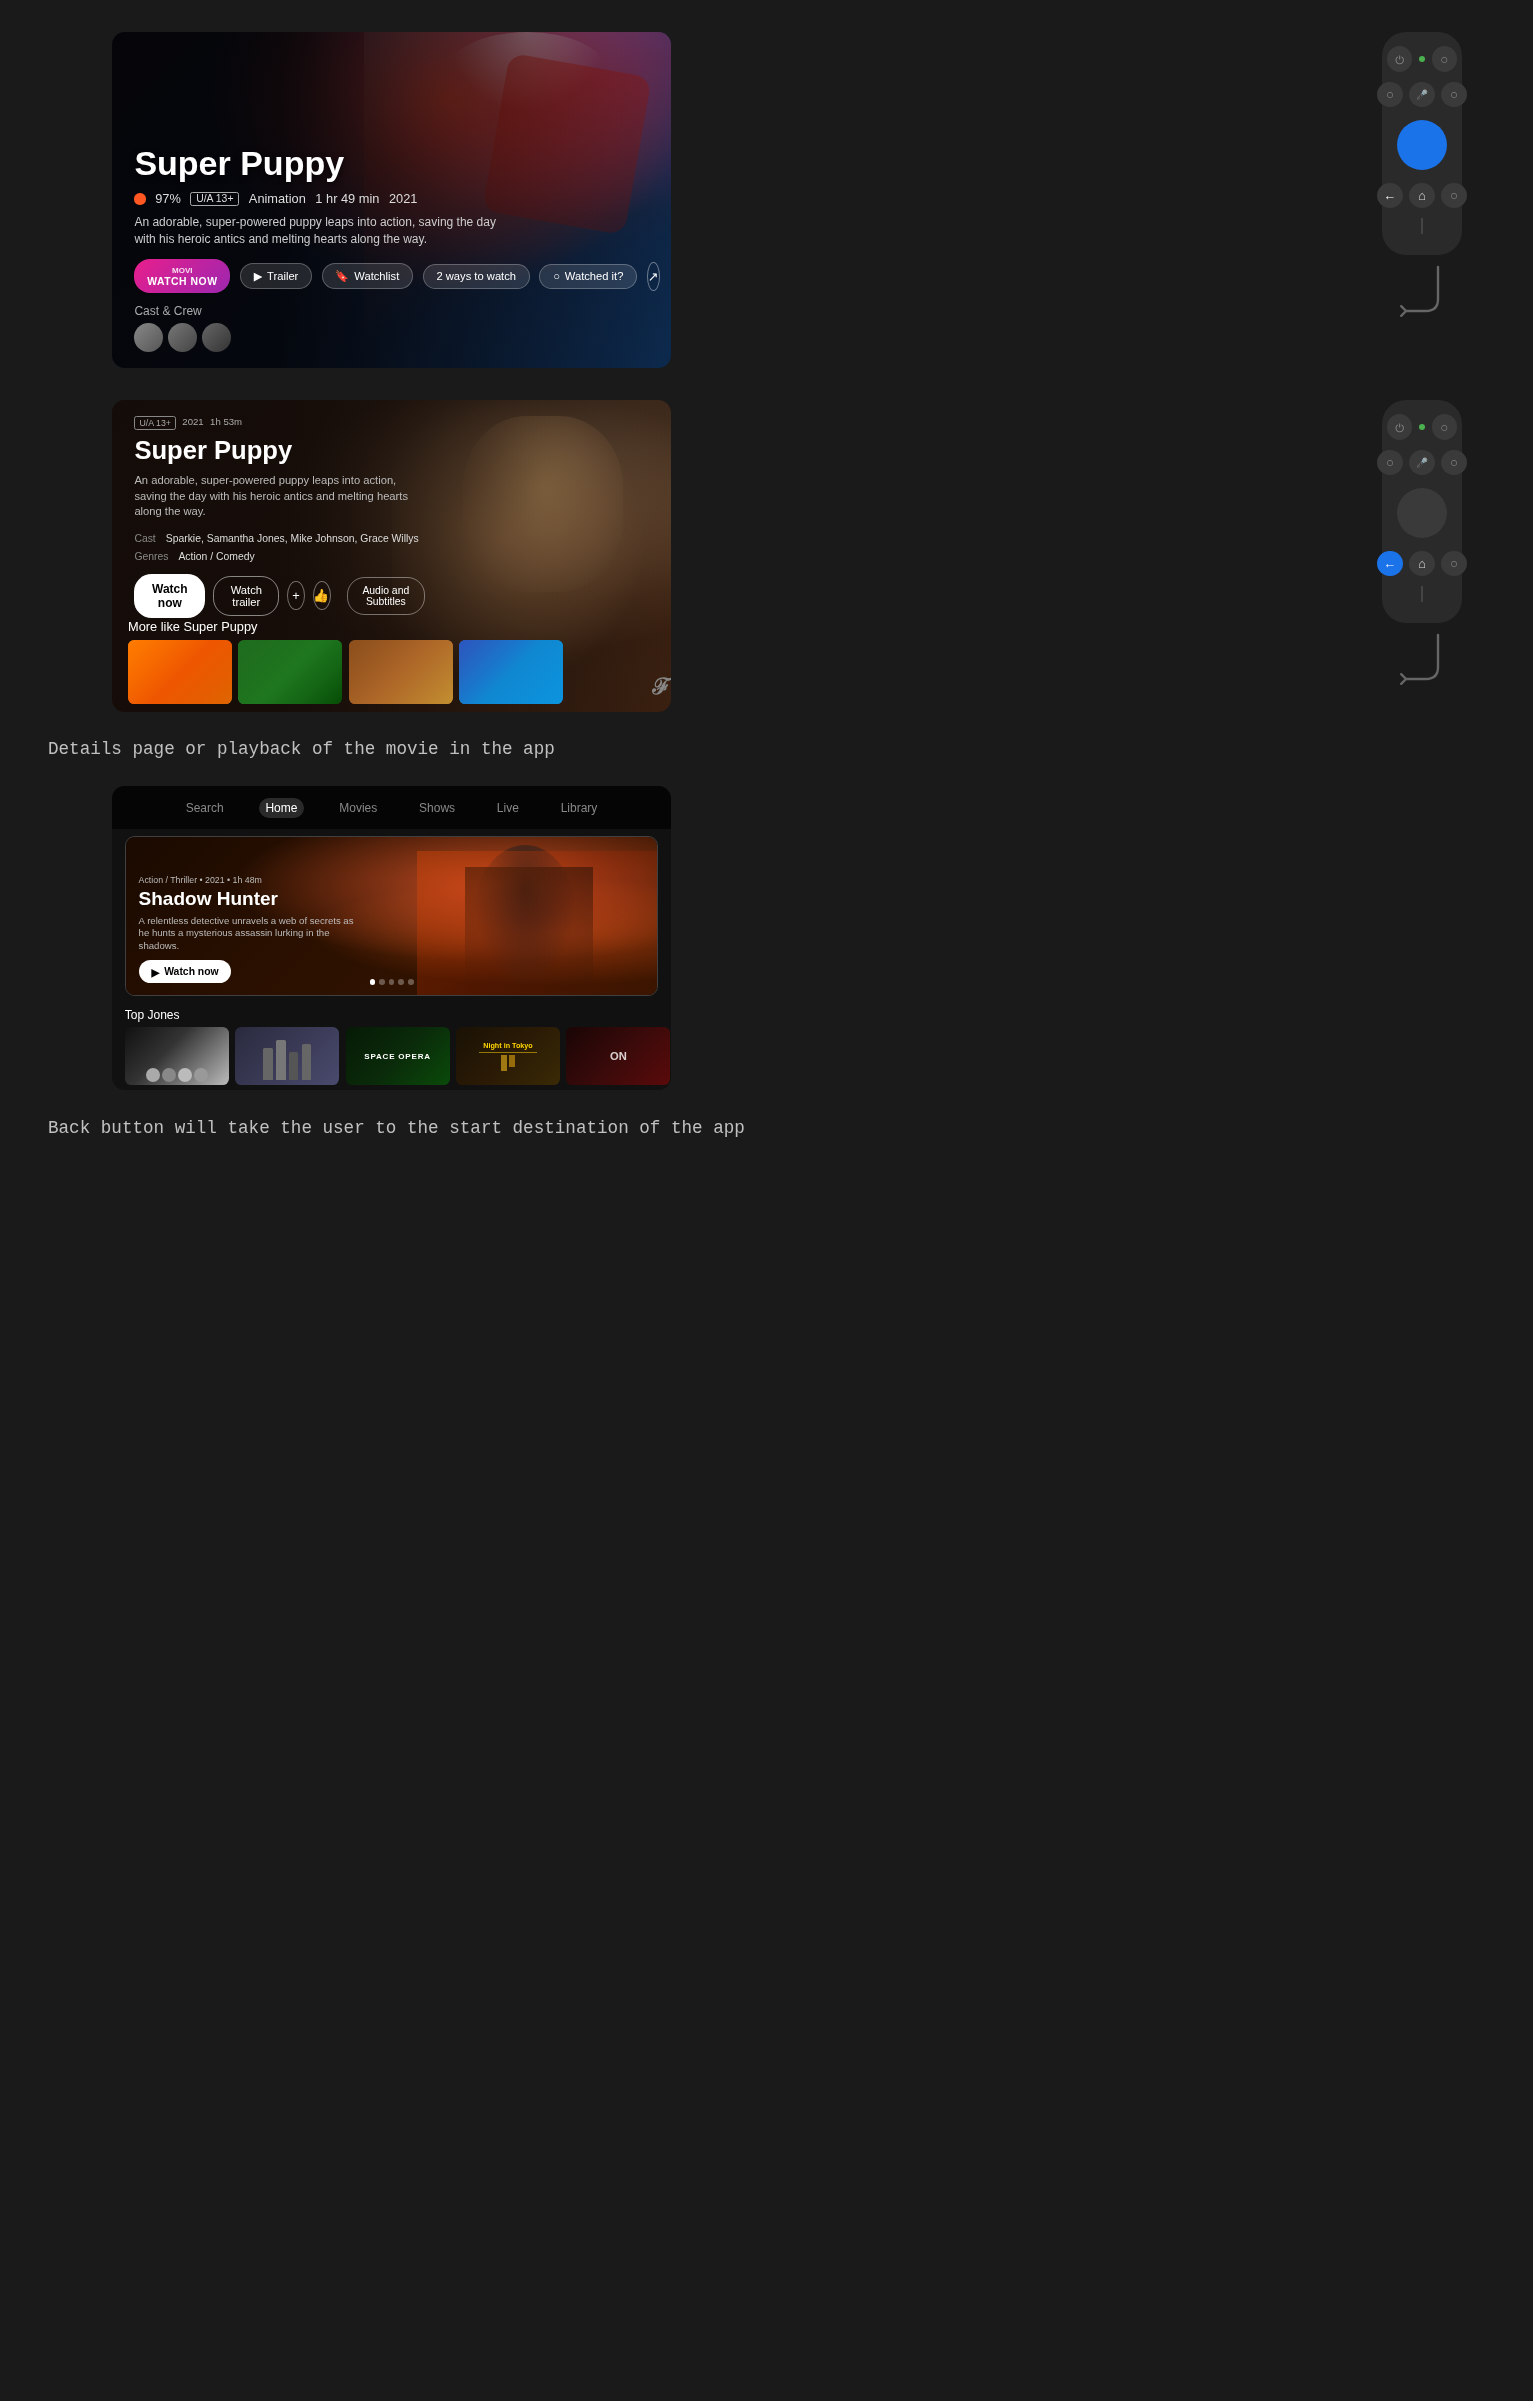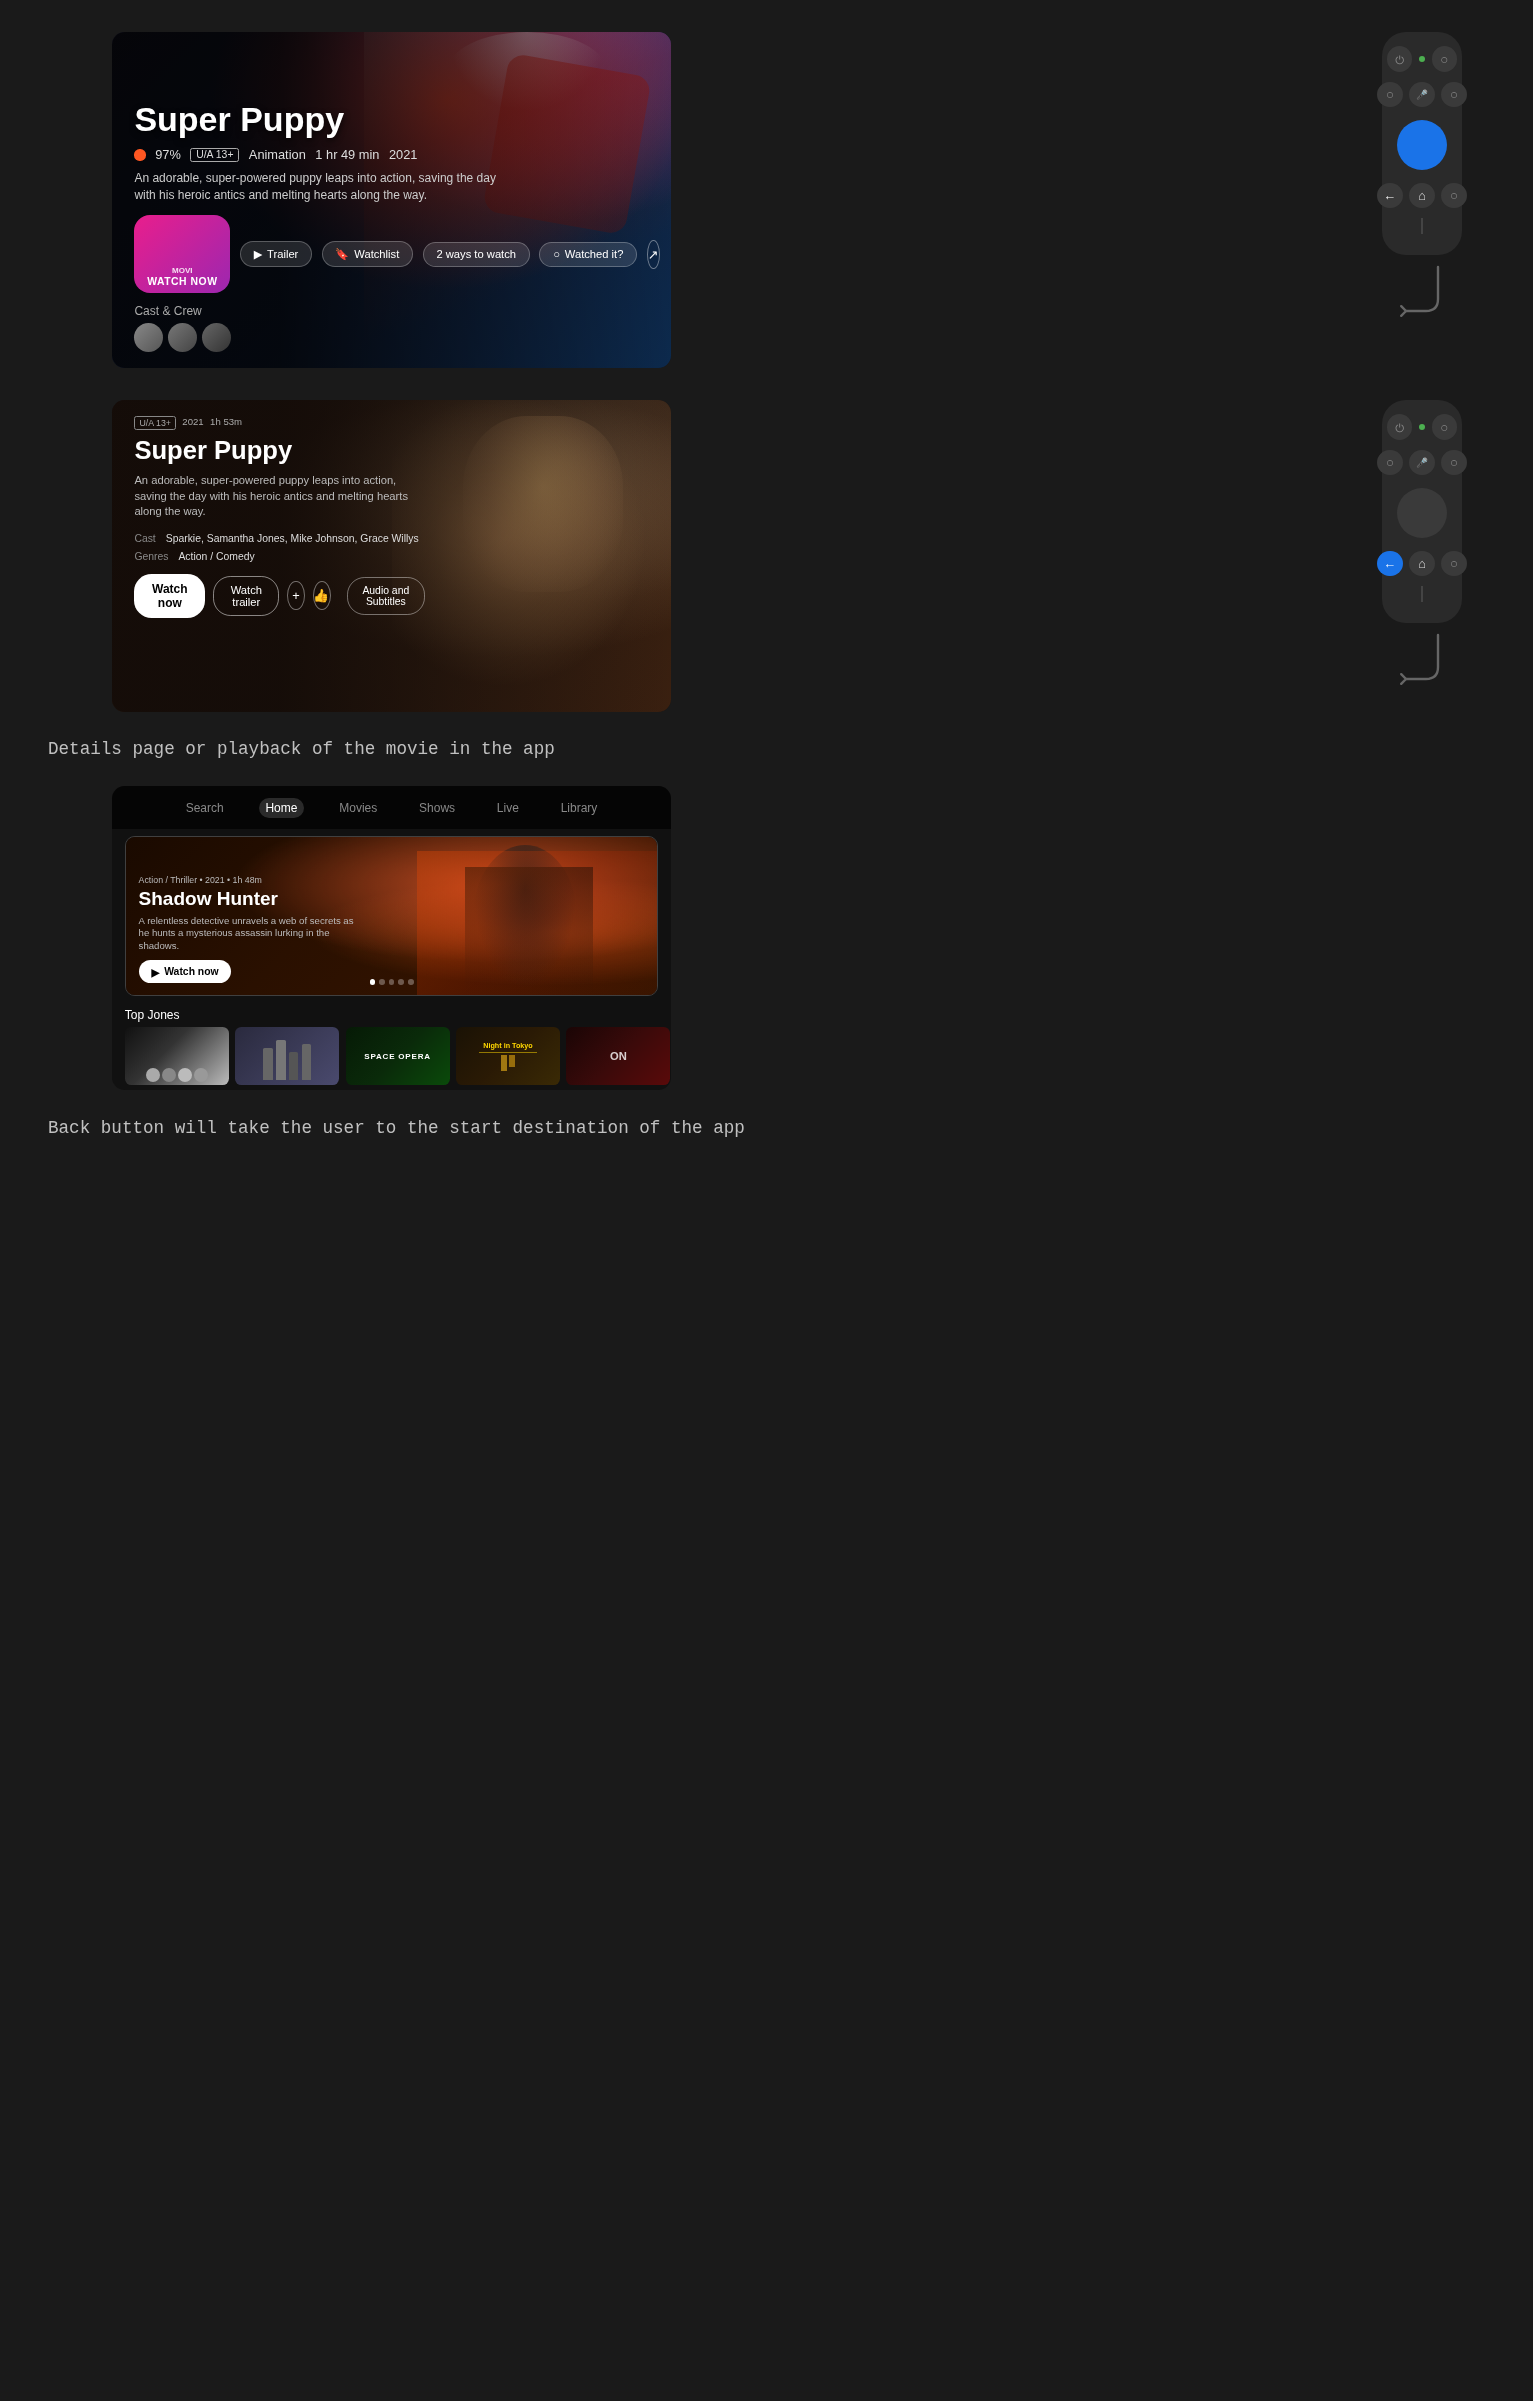--- a/index.html
+++ b/index.html
@@ -211,21 +211,20 @@
       font-size: 11.2px;
       font-weight: 600;
       cursor: pointer;
       white-space: nowrap;
     }
 
     .movi-label {
       font-size: 8px;
       display: block;
       opacity: 0.85;
-      margin-top: 44px;
     }
 
     .movi-watchnow {
       font-size: 10.4px;
       font-weight: 700;
       letter-spacing: 0.05em;
     }
 
     .pill-btn {
       background: rgba(255,255,255,0.12);
@@ -730,20 +729,38 @@
           <div class="panel-2-actions">
             <button class="watch-now-btn">Watch now</button>
             <button class="watch-trailer-btn">Watch trailer</button>
             <button class="icon-btn">+</button>
             <button class="icon-btn">👍</button>
             <div style="flex:1;"></div>
             <button class="audio-subs-btn">Audio and Subtitles</button>
           </div>
         </div>
 
+        <div class="more-like-section">
+          <div class="more-like-title">More like Super Puppy</div>
+          <div class="thumbnail-row">
+            <div class="thumbnail thumb-1">
+              <div style="width:100%; height:100%; background: linear-gradient(135deg, rgba(255,120,0,0.8) 0%, rgba(200,60,0,0.6) 100%);"></div>
+            </div>
+            <div class="thumbnail thumb-2">
+              <div style="width:100%; height:100%; background: linear-gradient(135deg, rgba(30,100,30,0.8) 0%, rgba(10,60,10,0.6) 100%);"></div>
+            </div>
+            <div class="thumbnail thumb-3">
+              <div style="width:100%; height:100%; background: linear-gradient(135deg, rgba(140,80,30,0.8) 0%, rgba(180,130,60,0.6) 100%);"></div>
+            </div>
+            <div class="thumbnail thumb-4">
+              <div style="width:100%; height:100%; background: linear-gradient(135deg, rgba(40,80,180,0.8) 0%, rgba(0,150,200,0.6) 100%);"></div>
+            </div>
+            <div style="position:absolute; right:0; bottom:11.2px; font-size:22.4px; color:#888; font-weight:bold;">ℱ</div>
+          </div>
+        </div>
       </div>
     </div>
 
     <div class="right-panel">
       <div class="remote">
         <div class="remote-top-row">
           <button class="remote-btn power-btn">
             <span class="icon-power"></span>
           </button>
           <div class="remote-indicator"></div>

